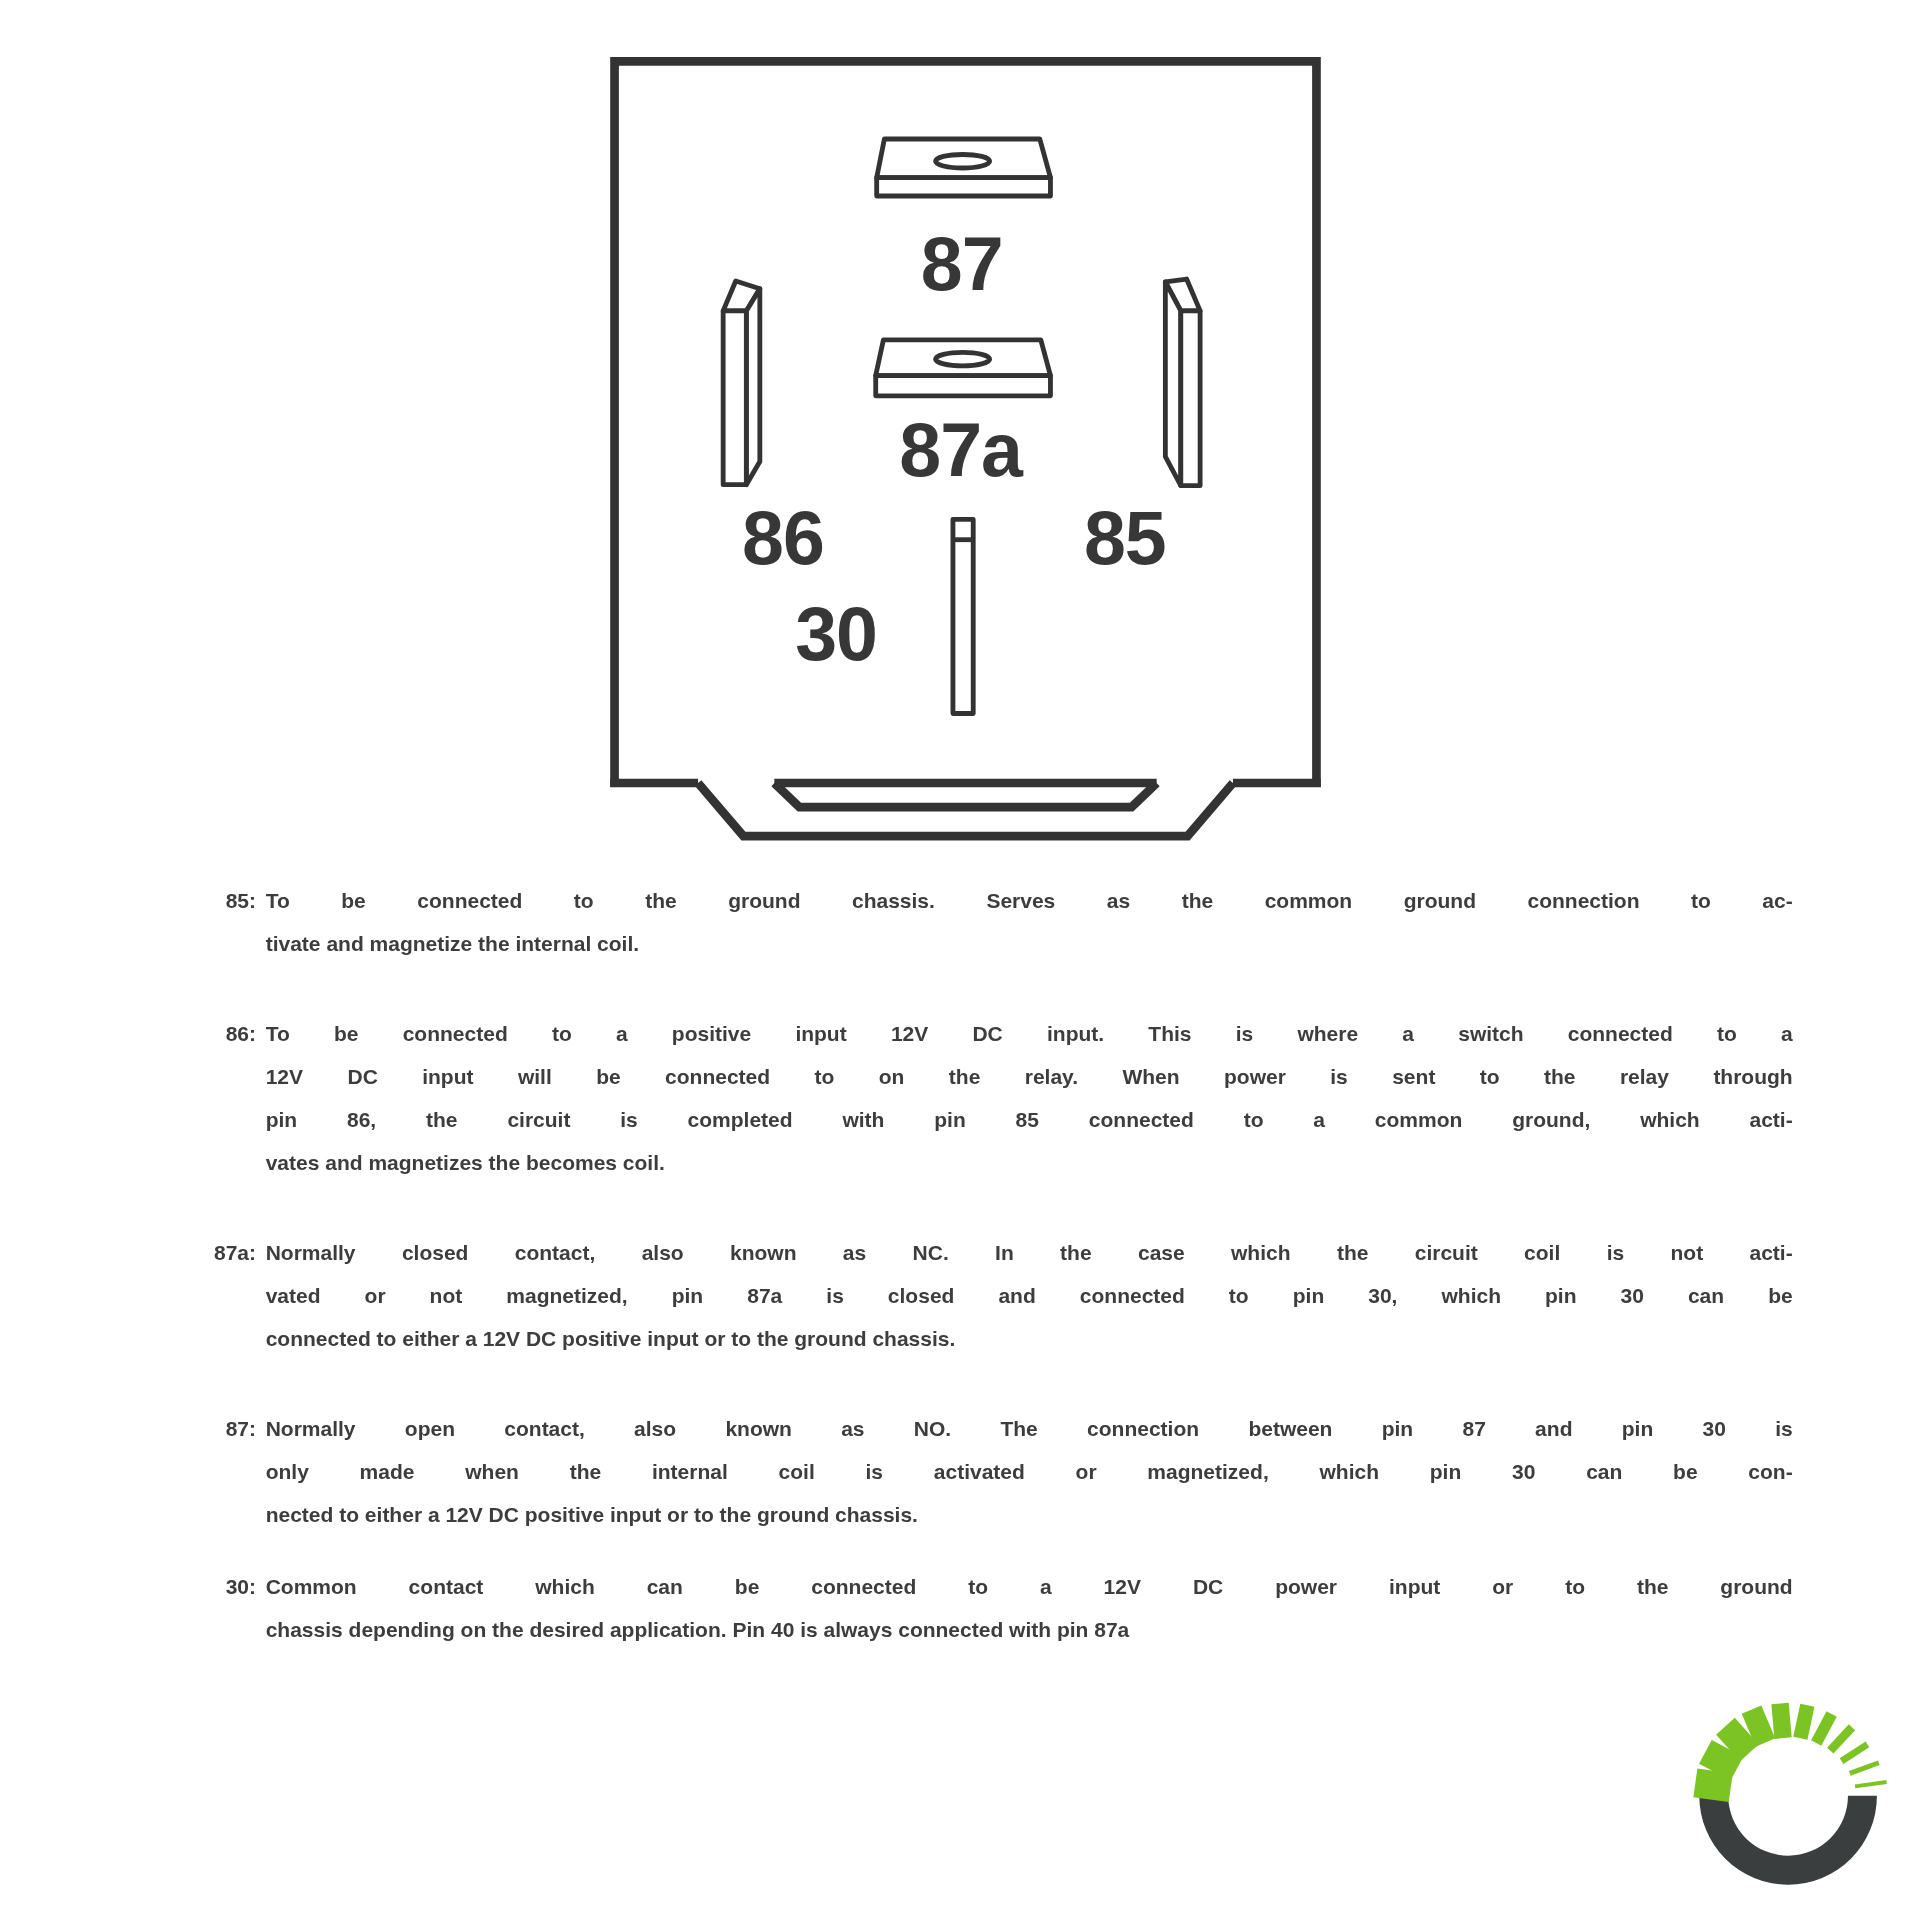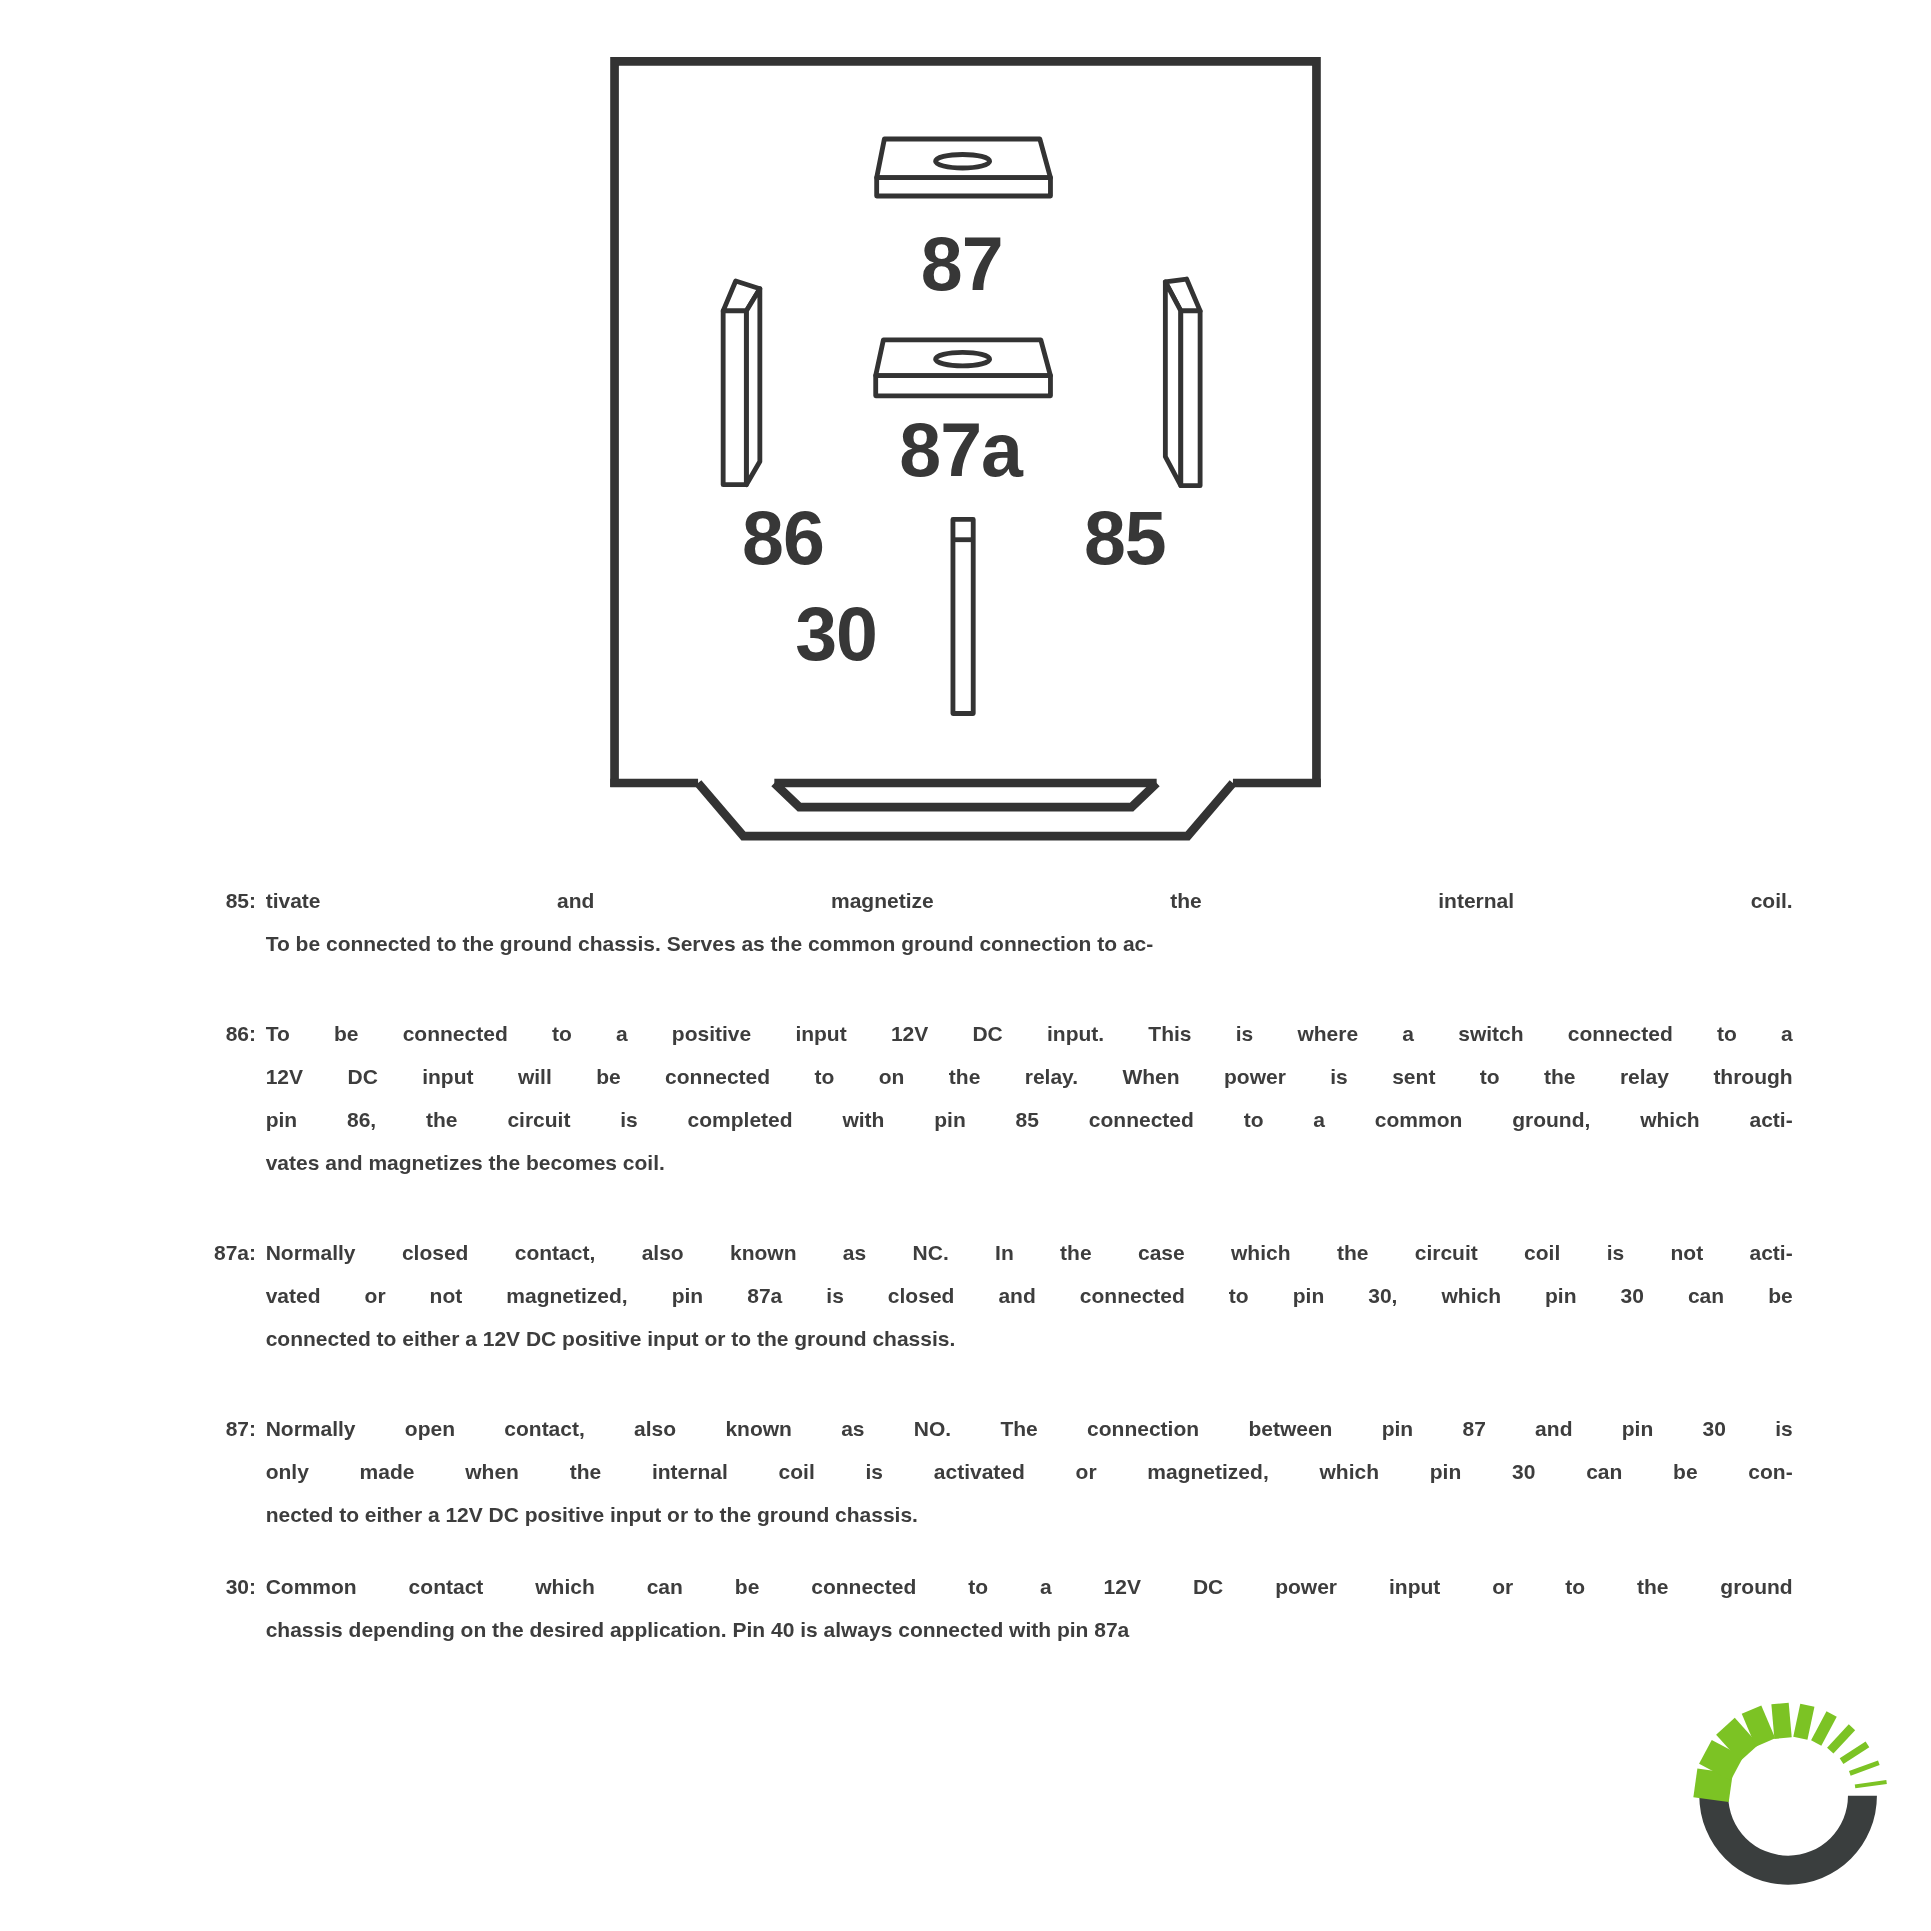--- a/index.html
+++ b/index.html
@@ -109,22 +109,22 @@
         <rect x="168" y="97.5" width="32" height="5" transform="rotate(-20 100 100)"></rect>
         <rect x="170" y="98" width="33" height="4" transform="rotate(-8 100 100)"></rect>
       </g>
     </g>
   </svg>
 
   <div class="defs">
     <div class="def-row">
       <div class="def-label">85:</div>
       <div class="def-body">
+          <div class="line">To be connected to the ground chassis. Serves as the common ground connection to ac-</div>
           <div class="line">tivate and magnetize the internal coil.</div>
-          <div class="line">To be connected to the ground chassis. Serves as the common ground connection to ac-</div>
         </div>
     </div>
     <div class="def-row">
       <div class="def-label">86:</div>
       <div class="def-body">
           <div class="line">To be connected to a positive input 12V DC input. This is where a switch connected to a</div>
           <div class="line">12V DC input will be connected to on the relay. When power is sent to the relay through</div>
           <div class="line">pin 86, the circuit is completed with pin 85 connected to a common ground, which acti-</div>
           <div class="line">vates and magnetizes the becomes coil.</div>
         </div>

